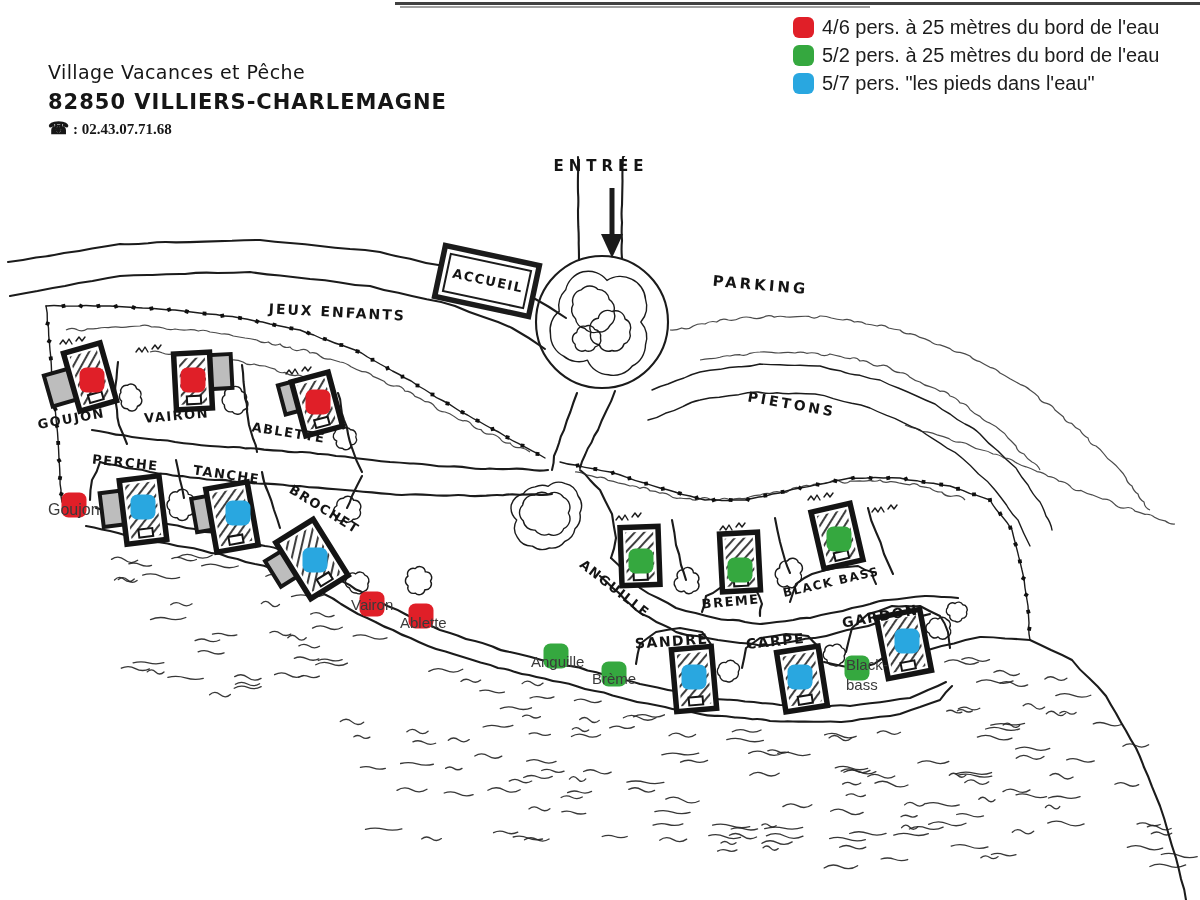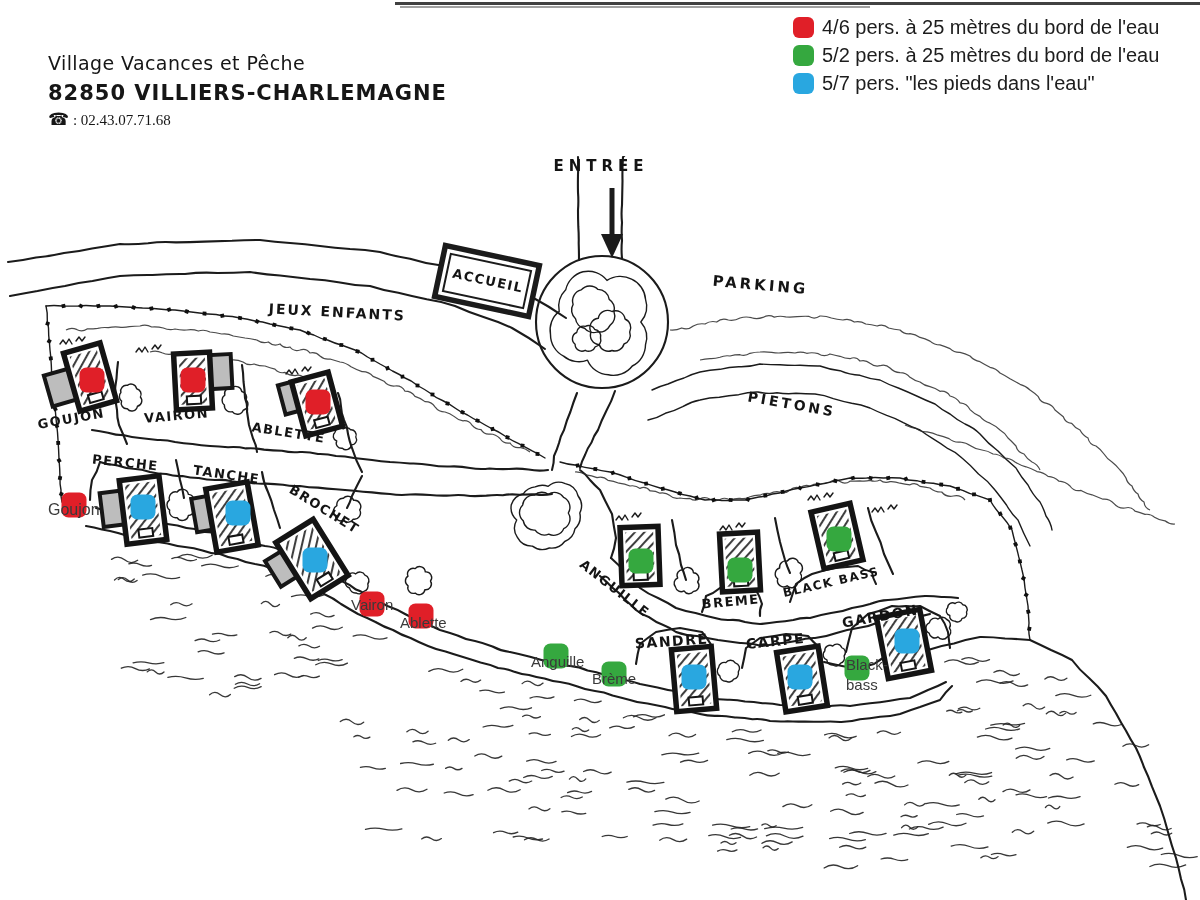--- a/index.html
+++ b/index.html
@@ -4,23 +4,23 @@
 <style>
   html,body{margin:0;padding:0;background:#fff;}
   body{width:1200px;height:900px;overflow:hidden;font-family:"DejaVu Sans",sans-serif;}
   #stage{position:relative;width:1200px;height:900px;background:#ffffff;}
   #map{position:absolute;left:0;top:0;}
   .ink{stroke:#1b1b1b;fill:none;stroke-width:2.1;stroke-linecap:round;stroke-linejoin:round;}
   .thin{stroke-width:1.4;}
   .wave{stroke:#262626;fill:none;stroke-width:1.3;stroke-linecap:round;opacity:.92;}
   .hedge{stroke:#2a2a2a;fill:none;stroke-width:1.2;opacity:.85;}
   .header{position:absolute;left:48px;top:52px;color:#161616;line-height:1.25;}
-  .header .h1{font-size:19px;letter-spacing:.4px;}
+  .header .h1{font-size:19px;letter-spacing:.4px;margin-top:9px;}
   .header .h2{font-size:21px;font-weight:bold;letter-spacing:1px;margin-top:4px;}
-  .header .h3{font-size:15px;font-weight:normal;margin-top:3px;font-family:"Liberation Serif",serif;}
+  .header .h3{font-size:15px;font-weight:bold;margin-top:3px;font-family:"Liberation Serif",serif;}
   .header .h3 .ph{font-size:17px;}
   .legend{position:absolute;left:793px;top:13px;}
   .legend-row{display:flex;align-items:center;height:28px;}
   .legend-swatch{width:21px;height:21px;border-radius:6px;flex:0 0 21px;}
   .legend-label{margin-left:8px;font-family:"Liberation Sans",sans-serif;font-size:20px;color:#1d1d1d;white-space:nowrap;}
   .scanline{position:absolute;background:#414141;}
 </style>
 </head>
 <body>
 

